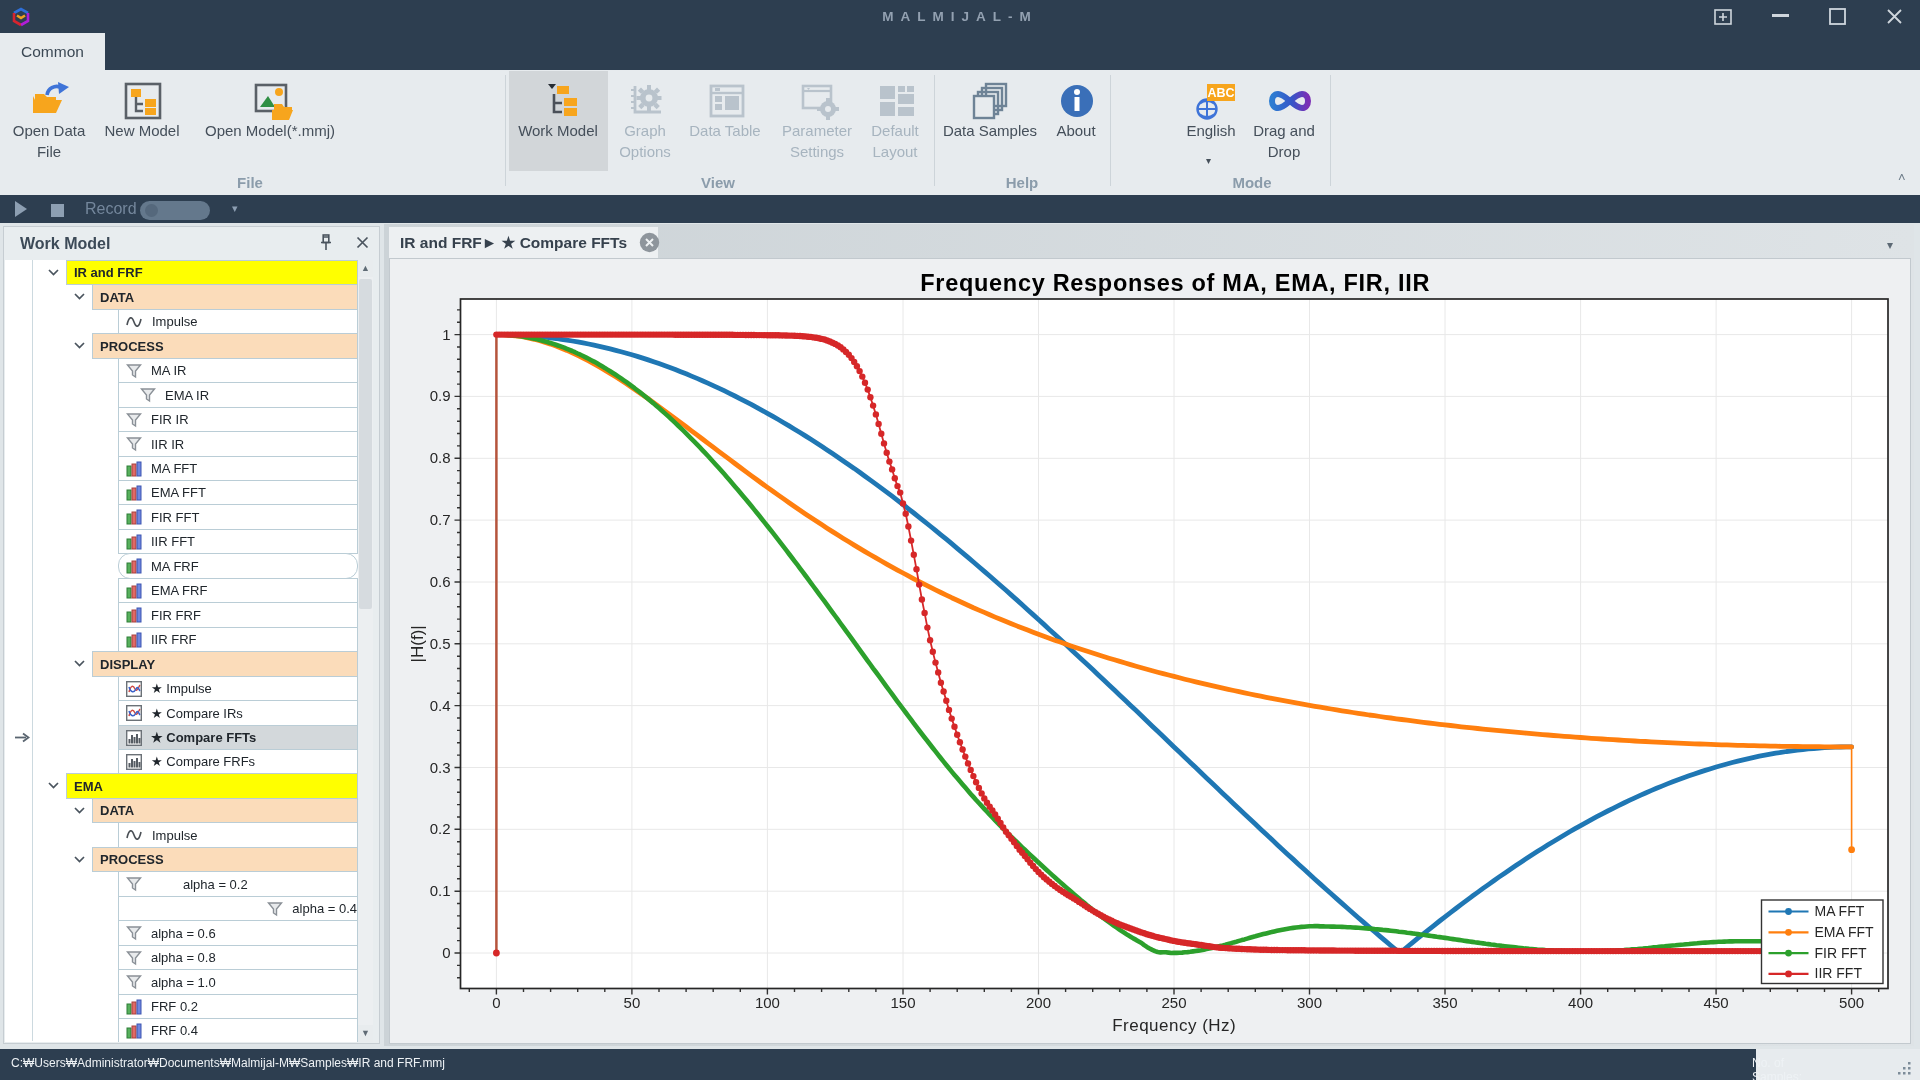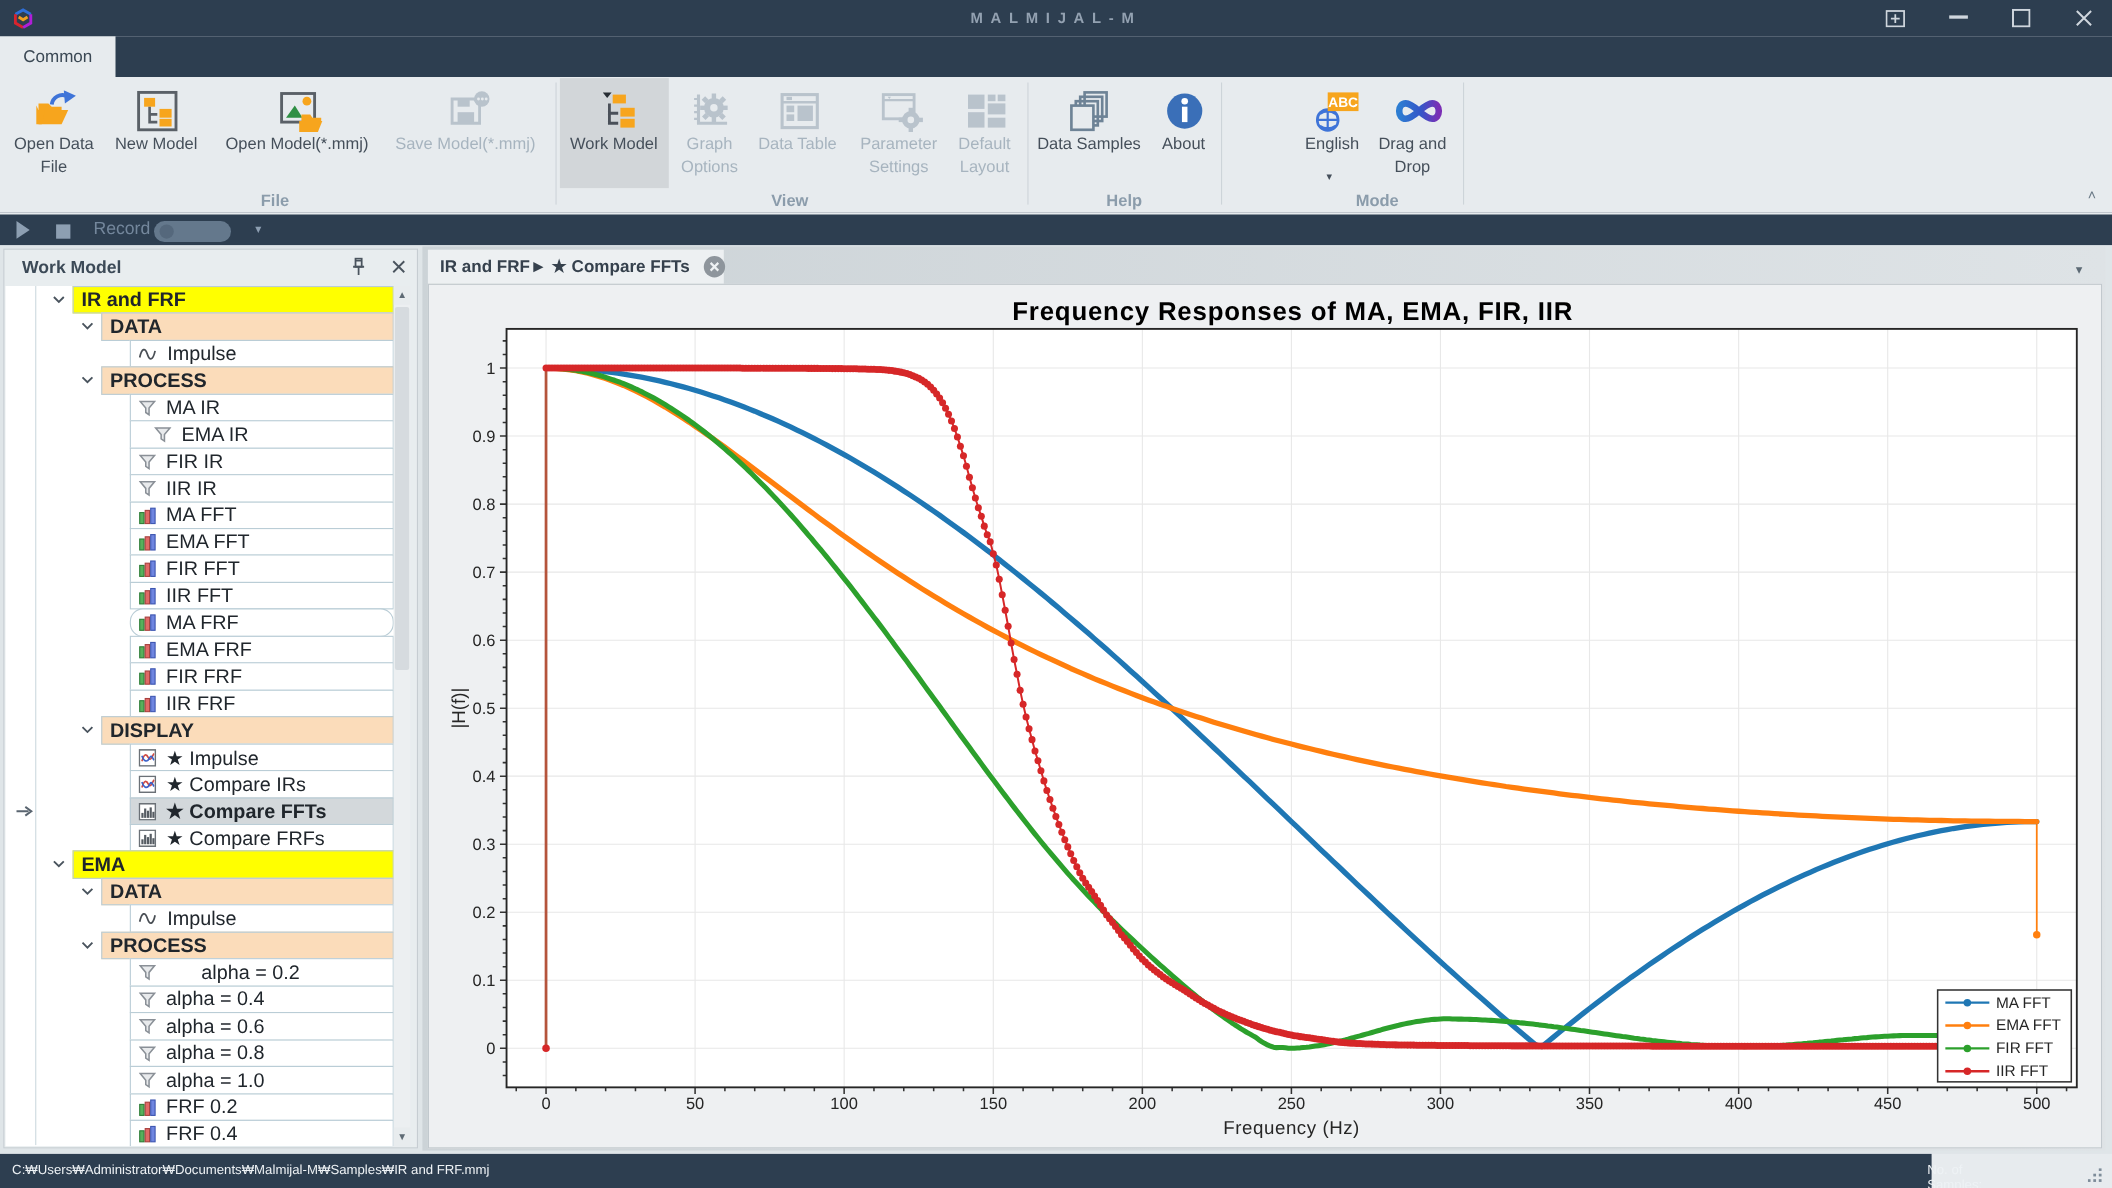--- a/index.html
+++ b/index.html
@@ -14,21 +14,21 @@
 .rbtn .ric{margin:9px auto 0 auto;width:36px;height:37px}
 .rbtn .rlb{font-size:15px;color:#454f5a;line-height:21px;margin-top:1px}
 .rbtn.dis .rlb{color:#a7b4bf}
 #wmbtn{position:absolute;left:509px;top:1px;width:99px;height:100px;background:#d2d6d9}
 #ribchev{position:absolute;left:1898px;top:100px;color:#6b7a87;font-size:13px}
 #recordbar{position:absolute;left:0;top:193px;width:1920px;height:30px;background:#2d3e50;border-top:2px solid #e7ebee}
 #mainbg{position:absolute;left:0;top:223px;width:1920px;height:826px;background:#dfe5e8}
 #wmpanel{position:absolute;left:3px;top:226px;width:377px;height:818px;background:#e8edef;border:1px solid #c6cdd2}
 #wmheader{position:absolute;left:16px;top:8px;font-size:16px;font-weight:bold;color:#3c4a57}
 #tree{position:absolute;left:1px;top:33px;width:353px;height:782px;background:#ffffff;overflow:hidden}
-.tbox{position:absolute;border:1px solid #bacdd6;font-size:18px;color:#20262c;display:flex;align-items:center}
+.tbox{position:absolute;border:1px solid #bacdd6;font-size:13px;color:#20262c;display:flex;align-items:center}
 .tbox.lvl0{left:61px;width:292px;background:#ffff00;font-weight:bold}
 .tbox.lvl1{left:87px;width:266px;background:#fbdcba;font-weight:bold}
 .tbox.lvl2{left:113px;width:240px;background:#ffffff}
 .tbox.sel{background:#d3d8db;font-weight:bold}
 .ticon{margin:0 9px 0 7px;flex:0 0 auto}
 #vscroll{position:absolute;left:354px;top:33px;width:15px;height:782px;background:#eceff1}
 #docarea{position:absolute;left:384px;top:224px;width:1530px;height:822px;background:linear-gradient(90deg,#ccd3d7 0%,#dee3e6 100%)}
 #doctab{position:absolute;left:5px;top:3px;width:269px;height:31px;background:#edf0f2;font-size:15.5px;font-weight:bold;color:#36414d;line-height:31px}
 #docchev{position:absolute;right:21px;top:14px;color:#5d6a75;font-size:12px}
 #doccontent{position:absolute;left:5px;top:34px;width:1522px;height:786px;background:#eef0f2;border:1px solid #c2c9ce}
@@ -92,32 +92,20 @@
     <div class="rbtn" style="left:185px;width:170px">
       <div class="ric"><svg width="42" height="38" viewBox="0 0 42 38">
           <rect x="4" y="3" width="30" height="26" fill="none" stroke="#5a6067" stroke-width="2.6"></rect>
           <circle cx="27" cy="10" r="4" fill="#f7a51d"></circle>
           <path d="M8 25 l8-11 7 11 z" fill="#2f8f44"></path>
           <path d="M22 22 h8 l2 3 h8 v3 h-18z" fill="#f7a51d"></path>
           <path d="M20 28 h21 l-4 10 h-17z" fill="#f7a51d"></path>
         </svg></div>
       <div class="rlb">Open Model(*.mmj)</div>
     </div>
-    <div class="rbtn dis" style="left:338px;width:170px">
-      <div class="ric"><svg width="44" height="38" viewBox="0 0 44 38">
-          <path d="M6 8 h20 l5 5 v17 h-25 z" fill="none" stroke="#b9c3cc" stroke-width="2.6"></path>
-          <rect x="11" y="8" width="11" height="7" fill="#b9c3cc"></rect>
-          <rect x="11" y="20" width="15" height="10" fill="#b9c3cc"></rect>
-          <circle cx="33" cy="8" r="7" fill="#b9c3cc"></circle>
-          <circle cx="30" cy="8" r="1.3" fill="#e7ebee"></circle>
-          <circle cx="33.5" cy="8" r="1.3" fill="#e7ebee"></circle>
-          <circle cx="37" cy="8" r="1.3" fill="#e7ebee"></circle>
-        </svg></div>
-      <div class="rlb">Save Model(*.mmj)</div>
-    </div>
     <div class="rbtn" style="left:503px;width:110px">
       <div class="ric"><svg width="44" height="38" viewBox="0 0 44 38">
           <path d="M8 2 l8 0 -4 5 z" fill="#262c33"></path>
           <rect x="17" y="4" width="12" height="8" fill="#f7a51d"></rect>
           <path d="M14 12 v18 h8 M14 21 h8" stroke="#4a5059" stroke-width="2.6" fill="none"></path>
           <rect x="24" y="16" width="13" height="8" fill="#f7a51d"></rect>
           <rect x="24" y="26" width="13" height="8" fill="#f7a51d"></rect>
         </svg></div>
       <div class="rlb">Work Model</div>
     </div>
@@ -431,21 +419,21 @@
       </div>
       <svg class="abs" style="left:69px;top:596px" width="11" height="7" viewBox="0 0 11 7">
         <path d="M1 1 L5.5 5.5 L10 1" stroke="#4a545e" stroke-width="1.7" fill="none"></path>
       </svg>
       <div class="tbox lvl2" style="top:611px;height:26px;gap:32px;">
         <svg class="ticon" width="16" height="16" viewBox="0 0 16 16">
           <path d="M1.5 2 h13 l-5 6 v6 l-3 -2 v-4 z" fill="#e8eaec" stroke="#8a9097" stroke-width="1.4"></path>
         </svg>
         <span style="white-space:nowrap">alpha = 0.2</span>
       </div>
-      <div class="tbox lvl2" style="top:636px;height:25px;">
+      <div class="tbox lvl2" style="top:636px;height:25px;justify-content:flex-end;">
         <svg class="ticon" width="16" height="16" viewBox="0 0 16 16">
           <path d="M1.5 2 h13 l-5 6 v6 l-3 -2 v-4 z" fill="#e8eaec" stroke="#8a9097" stroke-width="1.4"></path>
         </svg>
         <span style="white-space:nowrap">alpha = 0.4</span>
       </div>
       <div class="tbox lvl2" style="top:660px;height:26px;">
         <svg class="ticon" width="16" height="16" viewBox="0 0 16 16">
           <path d="M1.5 2 h13 l-5 6 v6 l-3 -2 v-4 z" fill="#e8eaec" stroke="#8a9097" stroke-width="1.4"></path>
         </svg>
         <span style="white-space:nowrap">alpha = 0.6</span>

